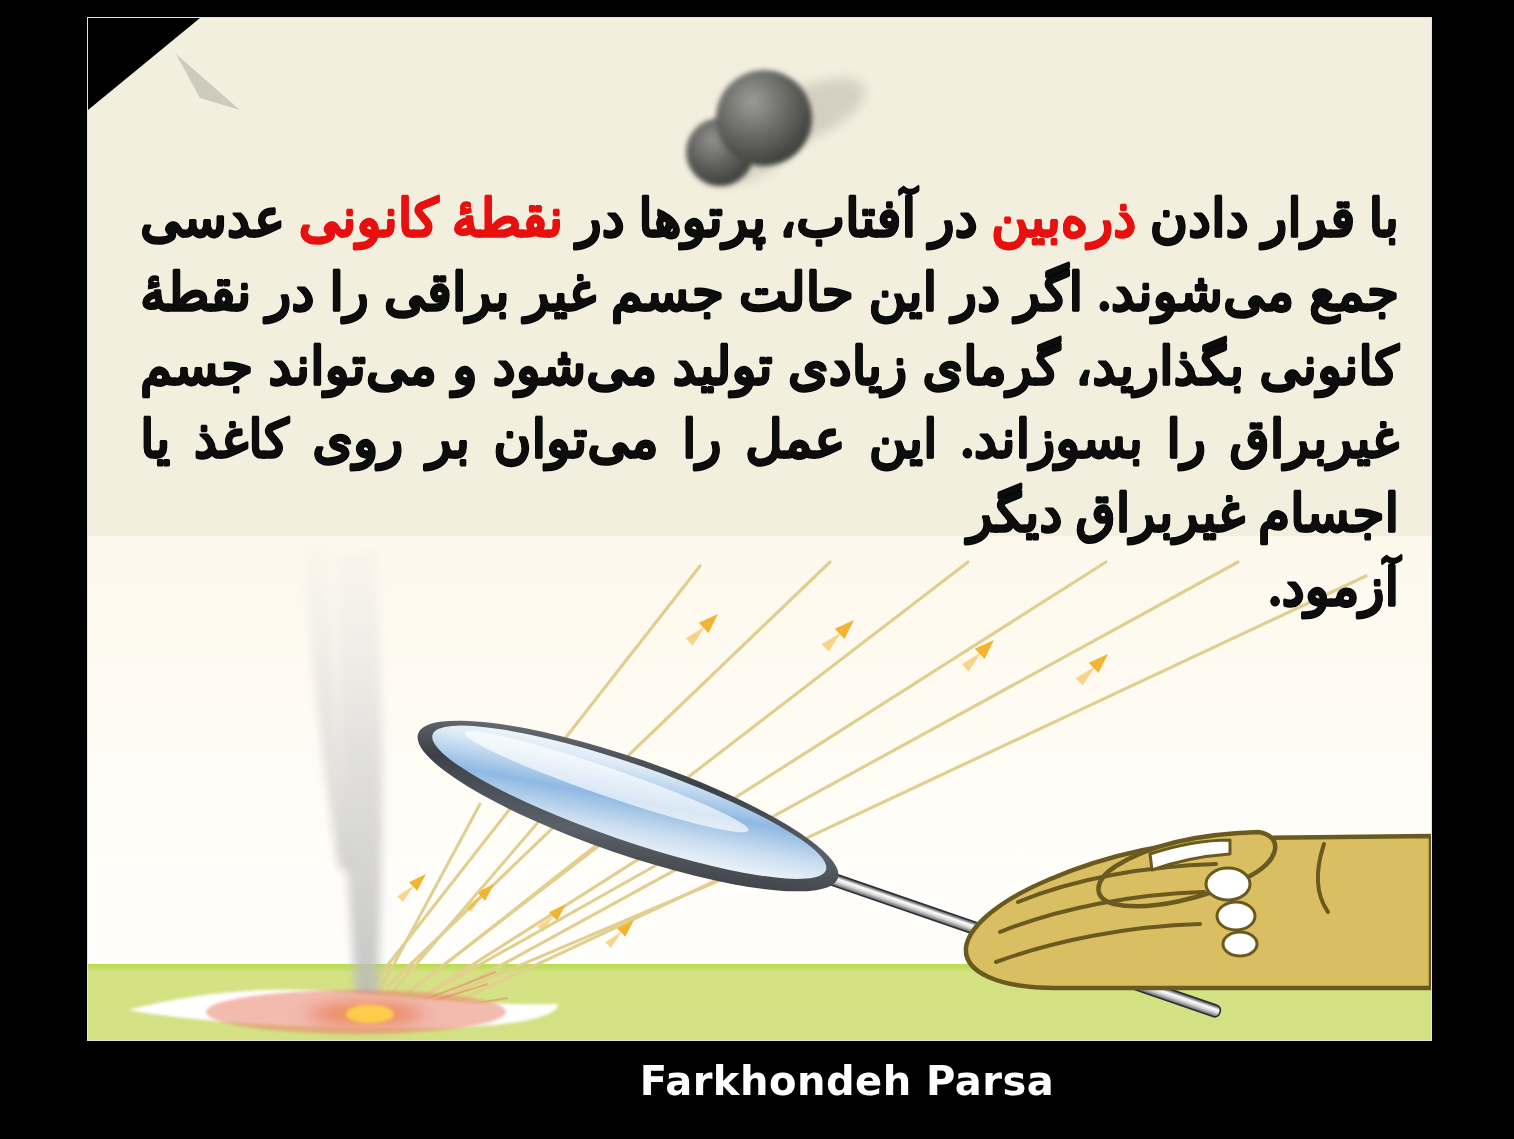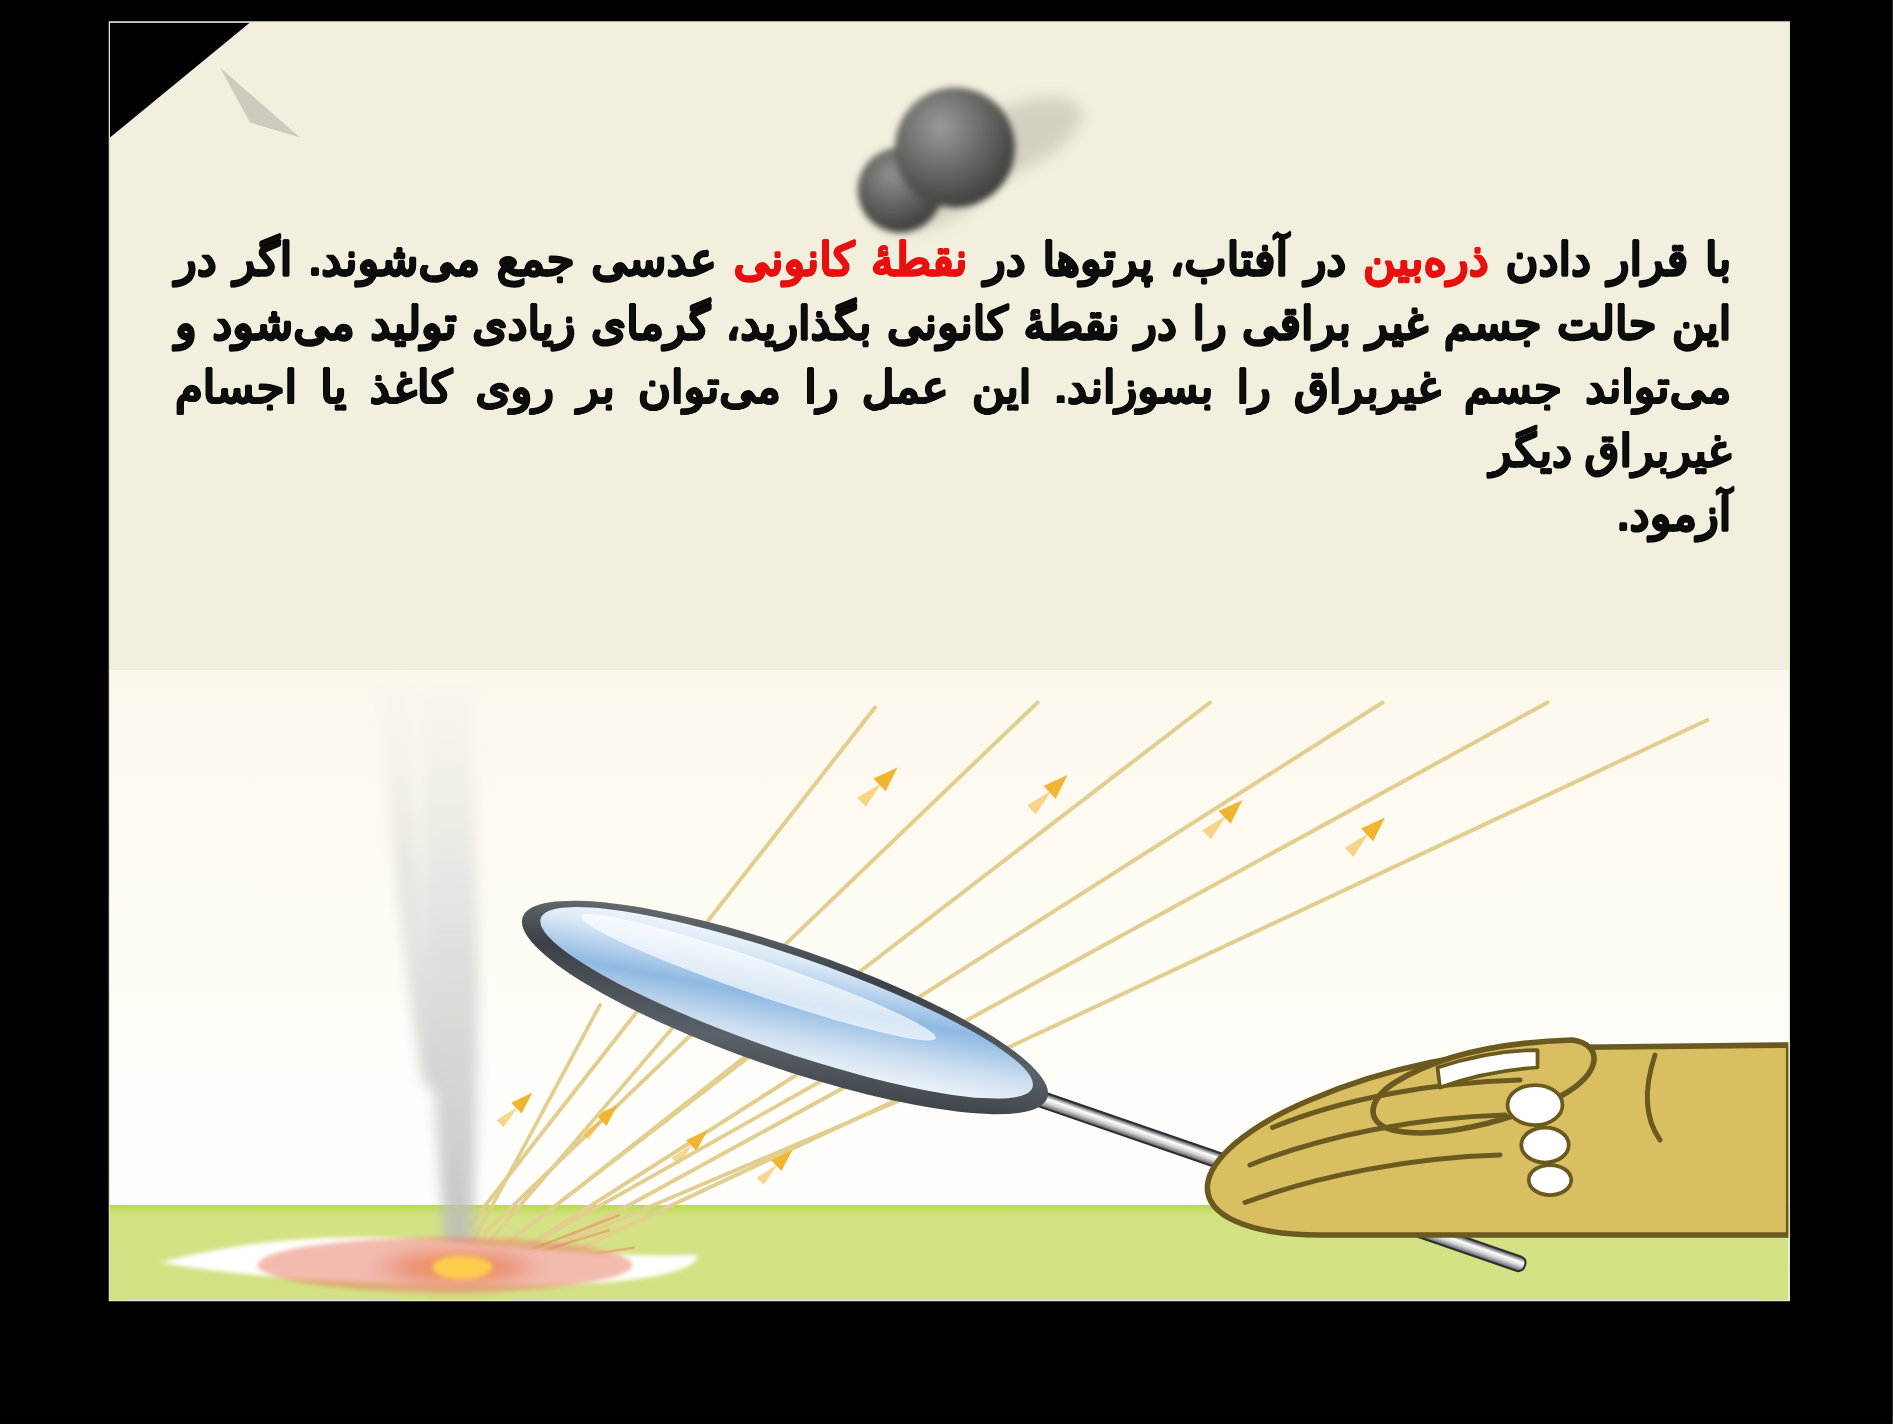--- a/index.html
+++ b/index.html
@@ -73,30 +73,30 @@
     left: 570px;
     top: 38px;
     width: 230px;
     height: 140px;
     z-index: 4;
     pointer-events: none;
   }
 
   #body-text {
     position: absolute;
-    right: 46px;
+    right: 32px;
     left: 52px;
     top: 164px;
     z-index: 5;
     direction: rtl;
     text-align: justify;
     text-align-last: right;
-    font-family: Liberation Sans, sans-serif;
+    font-family: Liberation Serif, serif;
     font-weight: bold;
-    font-size: 36px;
+    font-size: 52px;
     line-height: 1.42;
     color: #0d0d0d;
     letter-spacing: 0px;
     text-shadow:
       0.6px 0 0 #000,
       -0.6px 0 0 #000,
       0 0.6px 0 #000,
       0 -0.6px 0 #000;
   }
   #body-text .hl {
@@ -366,14 +366,15 @@
     </div>
 
     <svg id="page-curl-mask" viewBox="0 0 112 92">
       <polygon points="0,0 112,0 0,92" fill="#000000"></polygon>
     </svg>
     <svg id="page-curl-shadow" viewBox="0 0 70 62">
       <polygon points="2,0 66,56 26,44" fill="#c9c7ba" opacity="0.9"></polygon>
     </svg>
   </div>
 
+  <div id="footer-credit">Farkhondeh Parsa</div>
 
 </div>
 
 </body></html>

